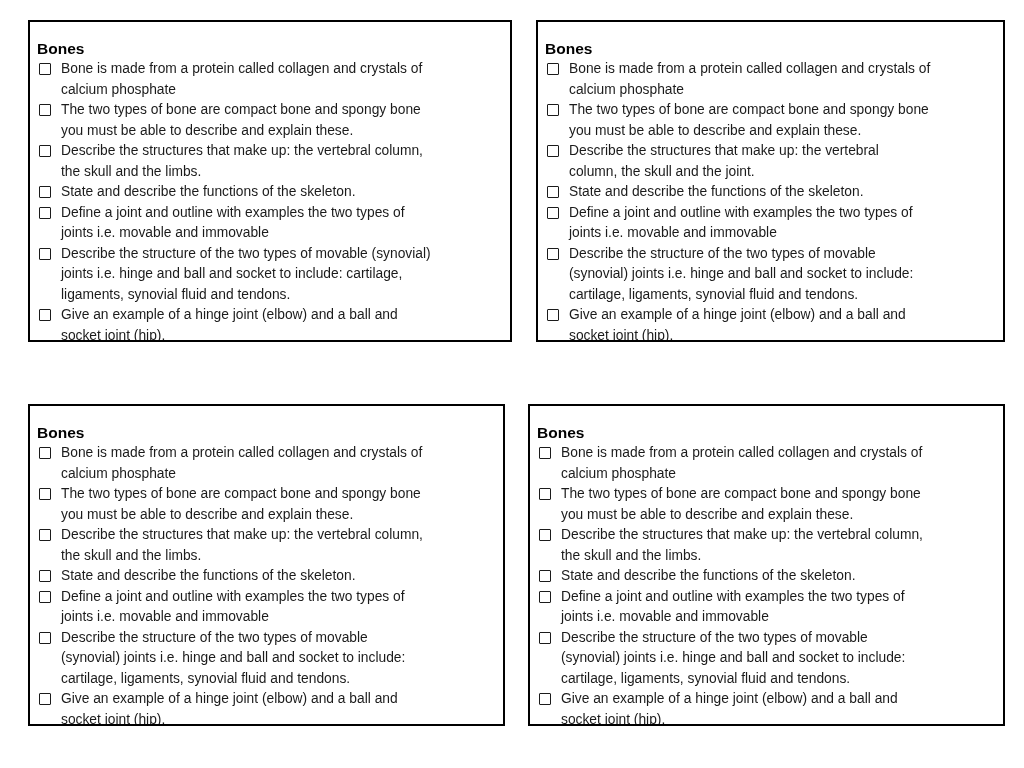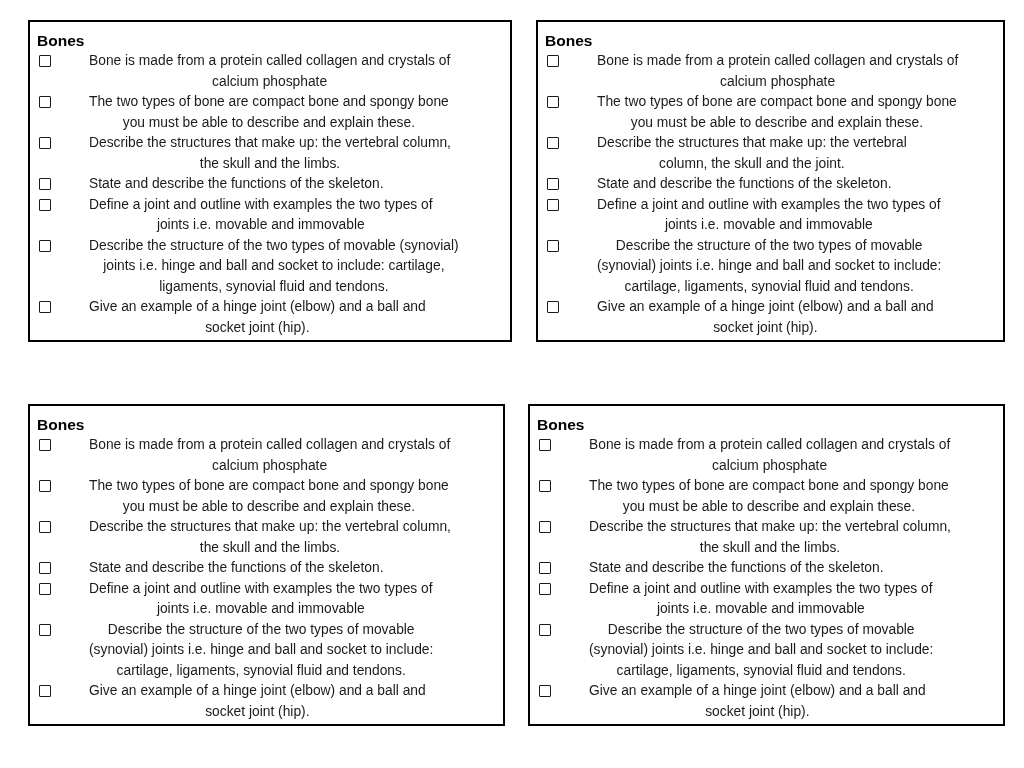--- a/index.html
+++ b/index.html
@@ -12,21 +12,21 @@
     height: 768px;
     position: relative;
     font-family: "Liberation Sans", "DejaVu Sans", sans-serif;
     overflow: hidden;
   }
   .card {
     position: absolute;
     box-sizing: border-box;
     border: 2.5px solid #000000;
     background: #ffffff;
-    padding: 8px 5px 0 7px;
+    padding: 16px 5px 0 7px;
     overflow: hidden;
   }
   .card0 { left: 28px;  top: 20px;  width: 484px; height: 322px; }
   .card1 { left: 536px; top: 20px;  width: 469px; height: 322px; }
   .card2 { left: 28px;  top: 404px; width: 477px; height: 322px; }
   .card3 { left: 528px; top: 404px; width: 477px; height: 322px; }
 
   .card-title {
     margin: 0;
     font-size: 15.5px;
@@ -46,26 +46,25 @@
   .checkbox {
     flex: none;
     width: 10px;
     height: 10px;
     border: 1.7px solid #1b1b1b;
     border-radius: 1px;
     margin: 4px 0 0 2px;
     background: #ffffff;
   }
   .item-text {
-    margin-left: 38px;
+    margin-left: 10px;
     white-space: pre;
     font-size: 13.8px;
     line-height: 20.5px;
     color: #1b1b1b;
-    text-align: center;
   }
 </style>
 </head>
 <body>
 
 <main>
 
   <section class="card card0">
     <h2 class="card-title">Bones</h2>
     <ul class="items">

